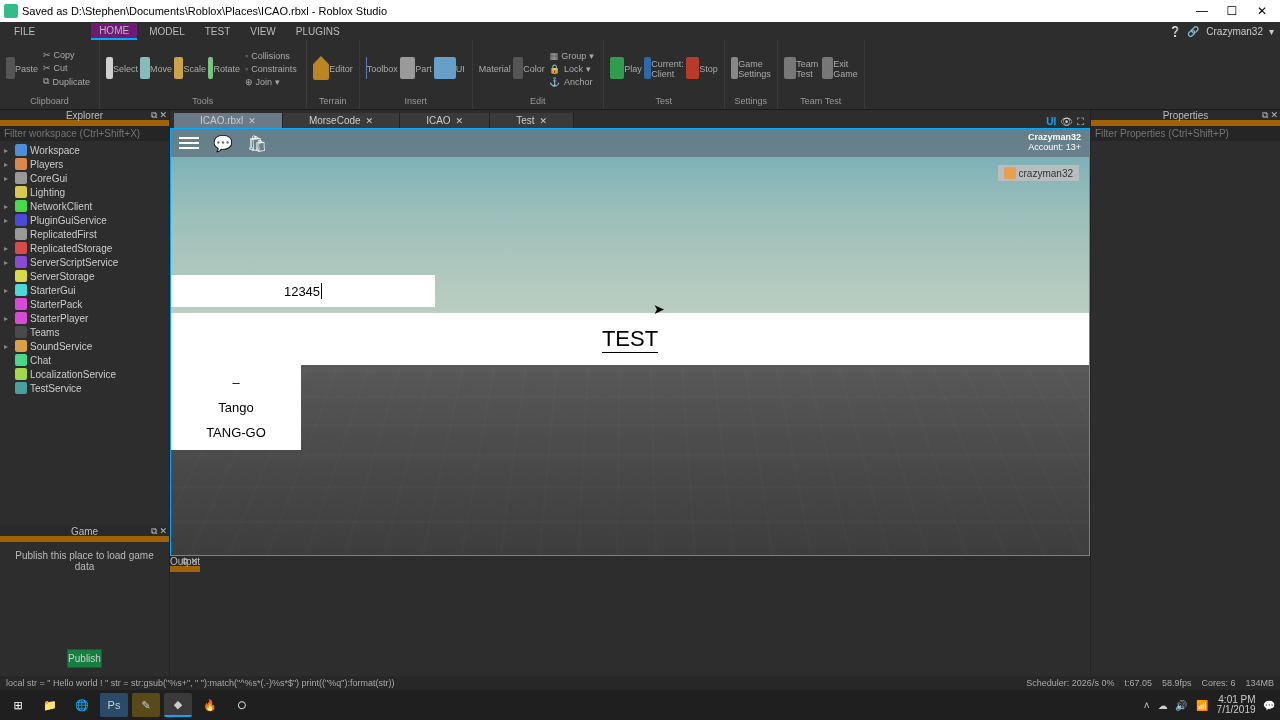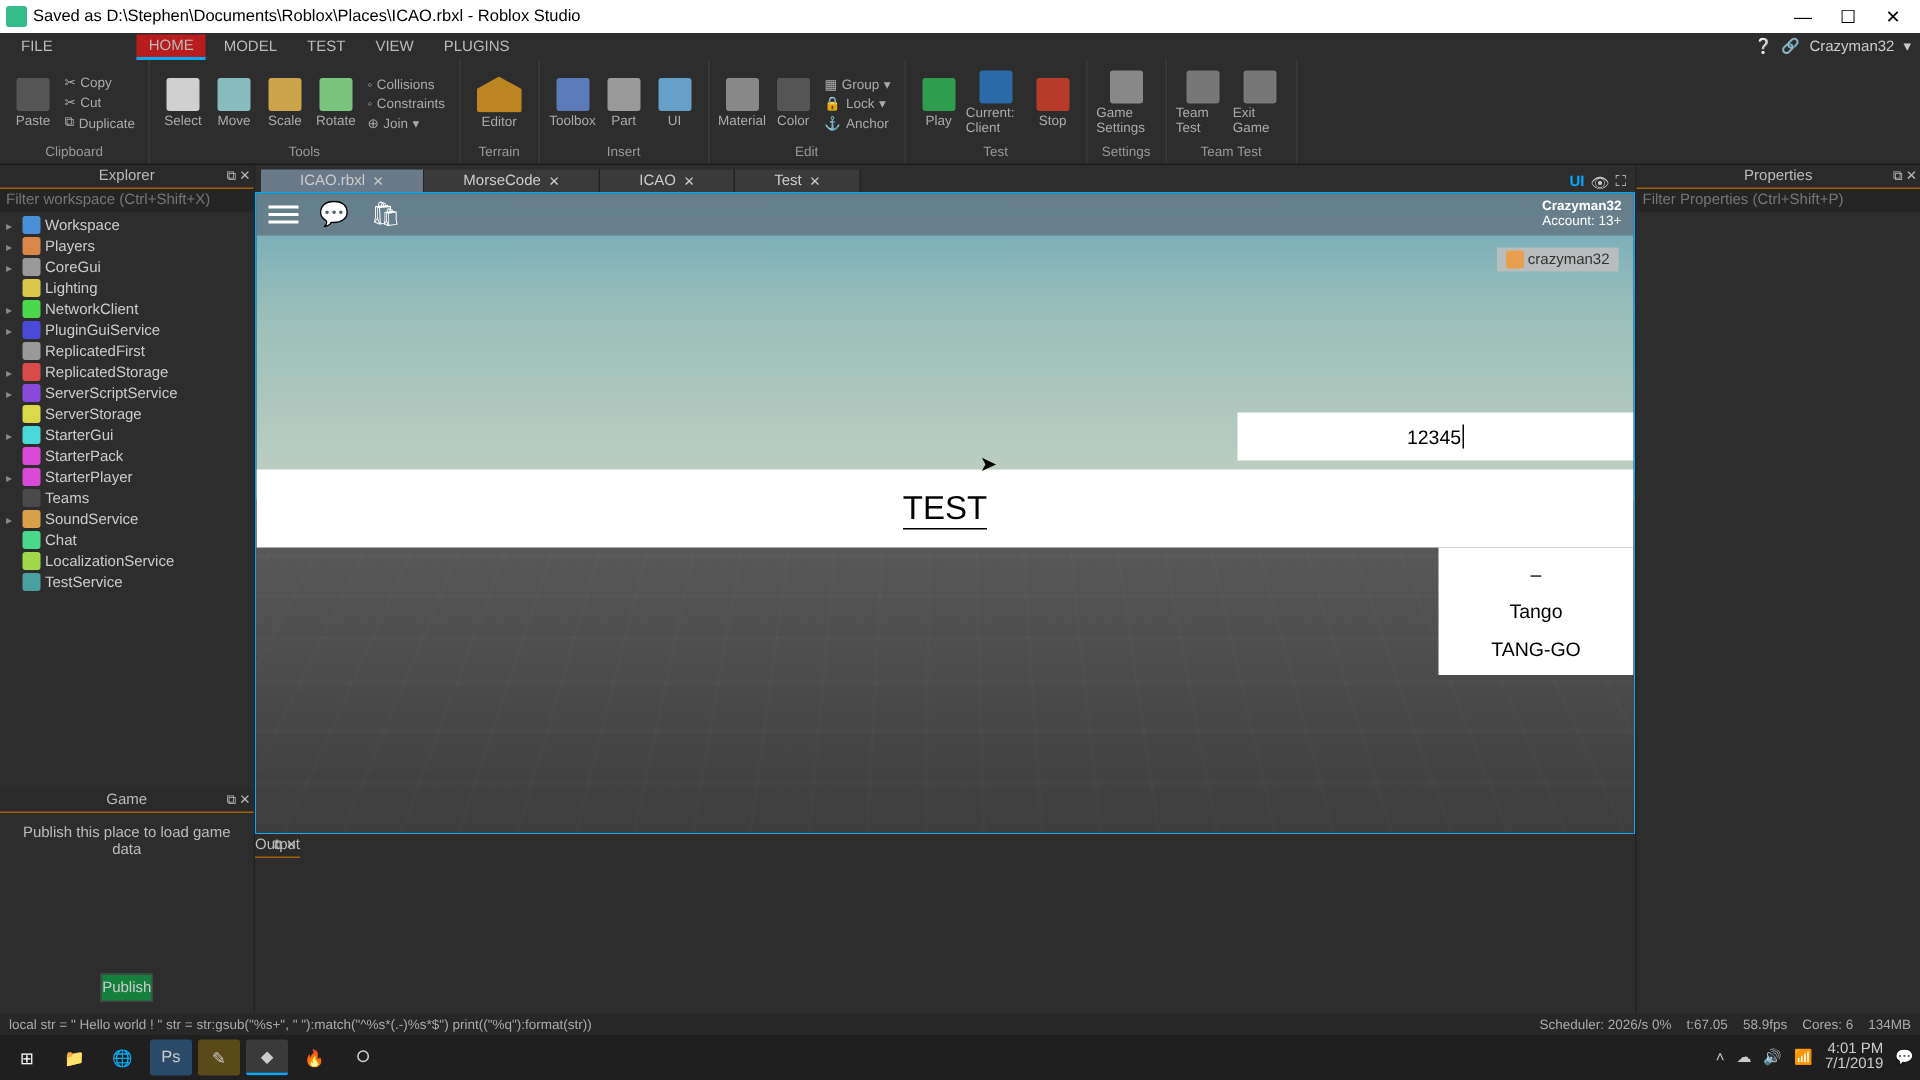--- a/index.html
+++ b/index.html
@@ -3,32 +3,32 @@
 <meta charset="utf-8">
 <style>
 * { margin:0; padding:0; box-sizing:border-box; font-family:"Segoe UI",Arial,sans-serif; }
 body { background:#2d2d2d; color:#ccc; width:1280px; height:720px; overflow:hidden; font-size:11px; position:relative; }
 .title-bar { height:22px; background:#fff; color:#000; display:flex; align-items:center; padding:0 4px; font-size:11px; }
 .title-bar .icon { width:14px; height:14px; background:#3b8; margin-right:4px; border-radius:2px; }
 .title-bar .wc { margin-left:auto; display:flex; gap:2px; }
 .title-bar .wc span { width:28px; height:18px; display:flex; align-items:center; justify-content:center; font-size:12px; cursor:default; }
 .menu-bar { height:18px; background:#2d2d2d; display:flex; align-items:center; padding:0 6px; gap:4px; font-size:10px; }
 .menu-bar .mtab { padding:2px 8px; color:#bbb; }
-.menu-bar .mtab.active { background:#b91c1c; border-bottom:2px solid #00aaff; }
+.menu-bar .mtab.active { background:#701a75; border-bottom:2px solid #00aaff; }
 .menu-bar .right { margin-left:auto; display:flex; align-items:center; gap:6px; }
 .ribbon { height:70px; background:#2d2d2d; display:flex; border-bottom:1px solid #1a1a1a; }
 .ribbon-group { display:flex; flex-direction:column; align-items:center; padding:2px 6px; border-right:1px solid #3a3a3a; }
 .ribbon-group .items { display:flex; gap:2px; flex:1; align-items:center; }
 .ribbon-group .label { font-size:9px; color:#999; padding:1px 0; }
-.ribbon-btn { display:flex; flex-direction:column; align-items:center; width:32px; color:#aaa; font-size:9px; cursor:default; }
+.ribbon-btn { display:flex; flex-direction:row; align-items:center; width:32px; color:#aaa; font-size:9px; cursor:default; }
 .ribbon-btn .ricon { width:22px; height:22px; margin-bottom:1px; border-radius:2px; }
 .ribbon-small { font-size:9px; color:#aaa; padding:1px 3px; display:flex; align-items:center; gap:3px; }
 .main-row { display:flex; height:calc(100% - 22px - 18px - 70px - 14px - 30px); }
 .panel { background:#2d2d2d; display:flex; flex-direction:column; }
-.panel-title { height:16px; background:#2a2a2a; border-bottom:1px solid #a16207; display:flex; align-items:center; justify-content:center; font-size:10px; color:#bbb; position:relative; }
+.panel-title { height:16px; background:#2a2a2a; border-bottom:6px solid #a16207; display:flex; align-items:center; justify-content:center; font-size:10px; color:#bbb; position:relative; }
 .panel-title .pc { position:absolute; right:2px; display:flex; gap:2px; font-size:9px; }
 .left-col { width:170px; border-right:1px solid #222; }
 .right-col { width:190px; border-left:1px solid #222; }
 .filter-input { background:#252525; border:none; padding:2px 4px; color:#888; font-size:10px; width:100%; }
 .tree { flex:1; overflow:auto; padding:2px 0; }
 .tree-item { display:flex; align-items:center; gap:3px; padding:1px 4px; font-size:10px; color:#ccc; }
 .tree-item .arrow { width:8px; color:#888; font-size:8px; }
 .tree-item .ticon { width:12px; height:12px; border-radius:2px; }
 .center-col { flex:1; display:flex; flex-direction:column; }
 .doc-tabs { height:18px; background:#2d2d2d; display:flex; align-items:flex-end; padding-left:4px; gap:0; }
@@ -39,21 +39,21 @@
 .viewport { flex:1; position:relative; background:#4d4d4d; overflow:hidden; border:1px solid #00aaff; }
 .sky { height:48%; background:linear-gradient(#6fa9b8 0%,#9abfb9 40%,#c3d0c3 100%); position:relative; }
 .vp-toolbar { position:absolute; top:0; left:0; right:0; height:28px; background:rgba(100,120,130,0.85); display:flex; align-items:center; padding:0 8px; gap:14px; }
 .vp-toolbar .icon-btn { width:20px; height:16px; display:flex; flex-direction:column; justify-content:space-around; }
 .vp-toolbar .bar { height:2px; background:#fff; }
 .vp-toolbar .right { margin-left:auto; text-align:right; font-size:9px; color:#fff; line-height:1.1; }
 .player-badge { position:absolute; top:36px; right:10px; background:rgba(190,190,190,0.9); padding:2px 6px; font-size:10px; color:#333; display:flex; align-items:center; gap:3px; }
 .player-badge .av { width:12px; height:12px; background:#e8a050; border-radius:2px; }
 .ground { height:52%; background:repeating-linear-gradient(90deg,#5a5a5a 0 28px,#6a6a6a 28px 30px),repeating-linear-gradient(0deg,#5a5a5a 0 24px,#6e6e6e 24px 26px); background-blend-mode:multiply; position:relative; transform:perspective(400px) rotateX(28deg); transform-origin:top; }
 .ground::before{content:"";position:absolute;inset:0;background:linear-gradient(#888 0%,#4a4a4a 100%);opacity:.6;}
-.game-ui { position:absolute; top:0; left:0; right:0; bottom:0; display:flex; flex-direction:column; align-items:flex-end; }
+.game-ui { position:absolute; top:0; left:0; right:0; bottom:0; display:flex; flex-direction:column; align-items:flex-start; }
 .input-box { margin-top:146px; width:264px; height:32px; background:#fff; display:flex; align-items:center; justify-content:center; font-size:13px; color:#000; }
 .input-box::after{content:"";width:1px;height:16px;background:#000;margin-left:1px;}
 .cursor-arrow { position:absolute; left:482px; top:172px; font-size:14px; color:#000; }
 .white-band { margin-top:6px; width:100%; height:52px; background:#fff; display:flex; align-items:center; justify-content:center; font-size:22px; color:#000; }
 .white-band span{border-bottom:1px solid #000;}
 .dropdown-box { width:130px; background:#fff; display:flex; flex-direction:column; align-items:center; padding:10px 0; gap:10px; font-size:13px; color:#000; }
 .game-panel { flex:0 0 auto; }
 .game-panel .body { flex:1; background:#2d2d2d; padding:8px; display:flex; flex-direction:column; gap:10px; align-items:center;justify-content:space-between; }
 .publish-btn { background:#15803d; border:1px solid #444; padding:3px 0; font-size:10px; color:#ccc; }
 .output-row { height:120px; display:flex; flex-direction:row; }

